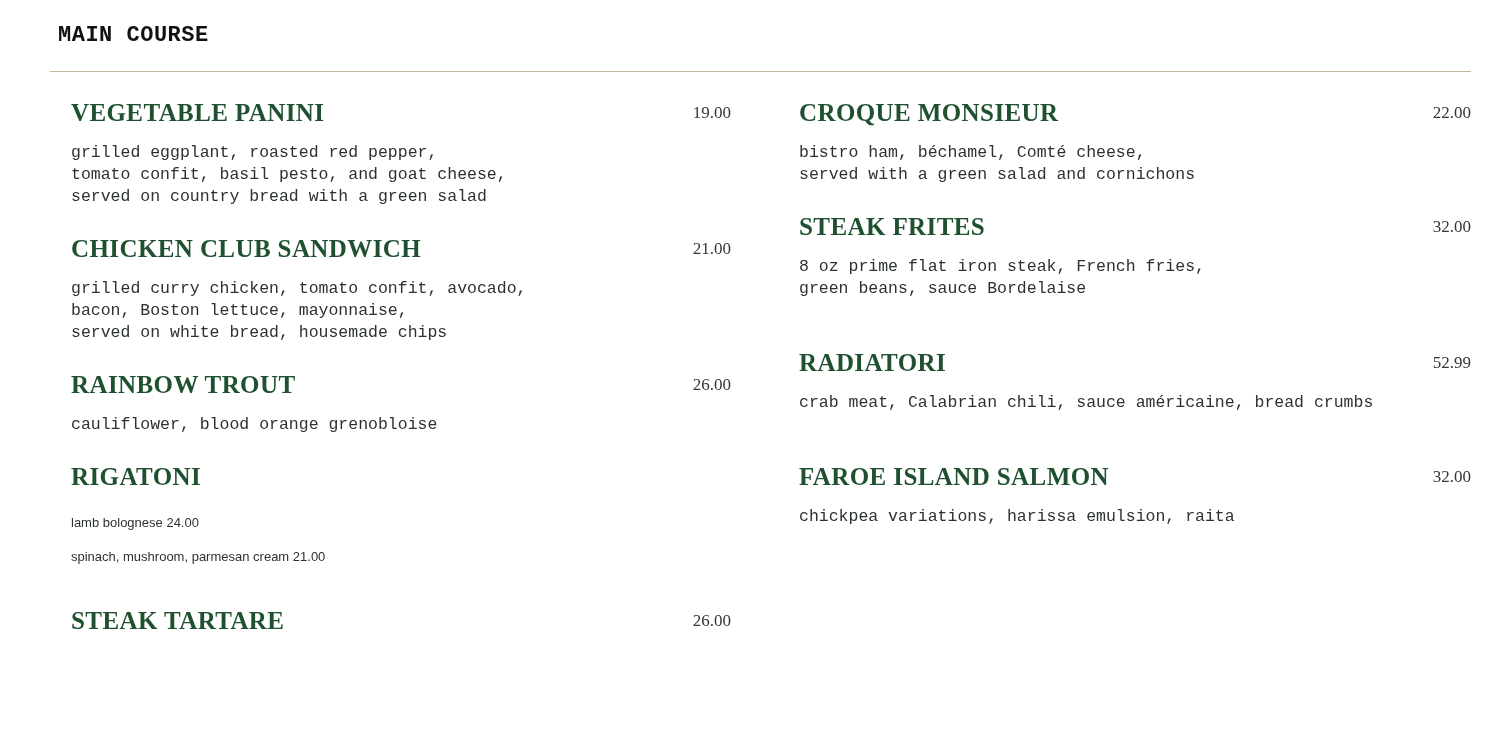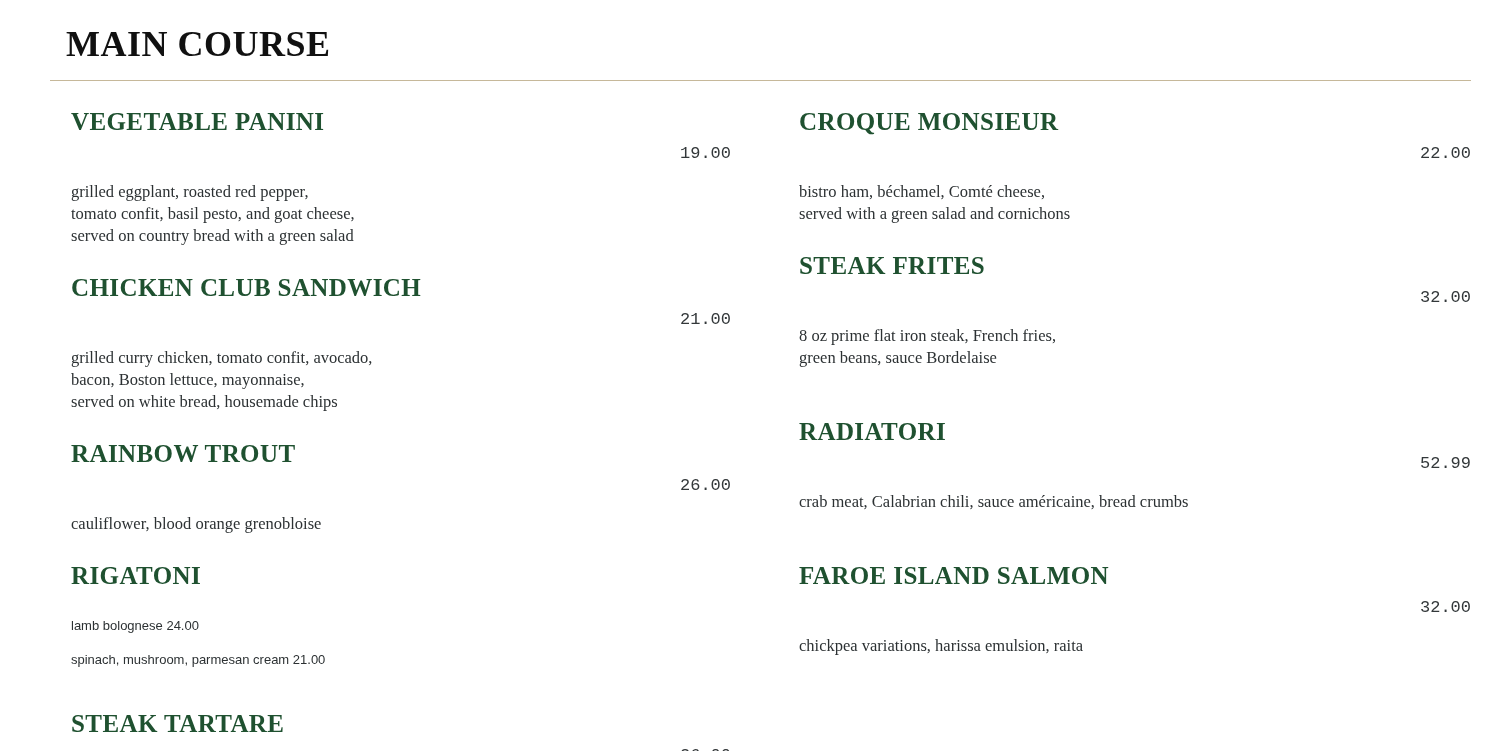--- a/index.html
+++ b/index.html
@@ -15,26 +15,26 @@
     overflow: hidden;
   }
   .page {
     position: relative;
     width: 1495px;
     height: 751px;
     box-sizing: border-box;
     padding: 0 24px 0 50px;
   }
   .section-title {
-    font-family: Liberation Serif, serif;
+    font-family: Liberation Mono, monospace;
     font-weight: bold;
-    font-size: 36px;
+    font-size: 22px;
     letter-spacing: 0.5px;
     color: #111111;
-    margin: 16px;
+    margin: 8px;
     padding-top: 8px;
     line-height: 40px;
   }
   .title-rule {
     border: 0;
     border-top: 1px solid #c6b89a;
     margin: 15px 0 0 0;
     width: 1421px;
   }
   .columns {
@@ -60,30 +60,29 @@
   .item-name {
     font-family: "Liberation Serif", serif;
     font-weight: bold;
     font-size: 25px;
     letter-spacing: 0.4px;
     color: #1f5130;
     line-height: 30px;
     white-space: nowrap;
   }
   .item-price {
-    font-family: Liberation Mono, monospace;
+    font-family: Liberation Serif, serif;
     font-size: 17px;
     color: #33383a;
     line-height: 26px;
     padding-top: 2px;
     white-space: nowrap;
-    margin-top: 32px;
   }
   .item-desc {
-    font-family: Liberation Serif, serif;
+    font-family: Liberation Mono, monospace;
     font-size: 16.5px;
     color: #2c3133;
     line-height: 22px;
     margin-top: 14px;
     white-space: pre-line;
   }
   .variant-list {
     margin-top: 14px;
   }
   .variant {

